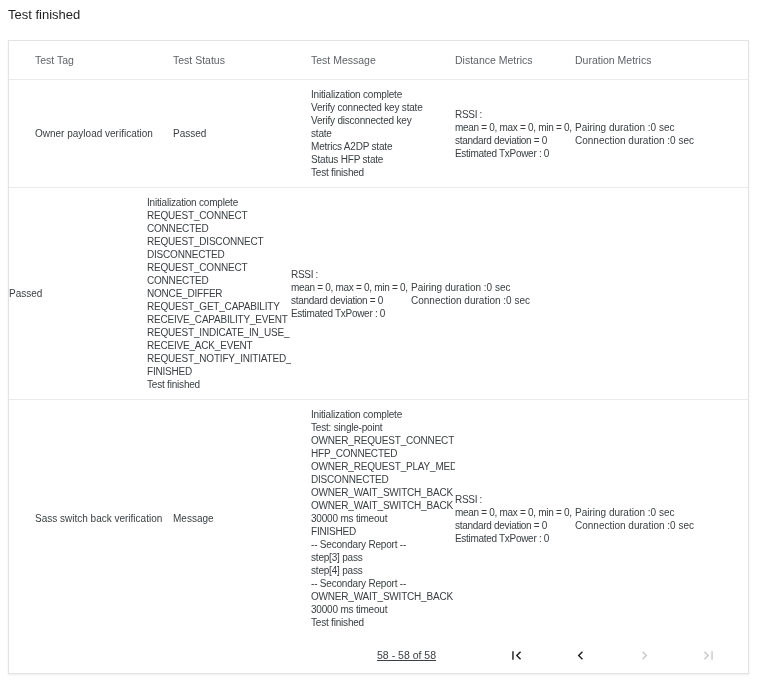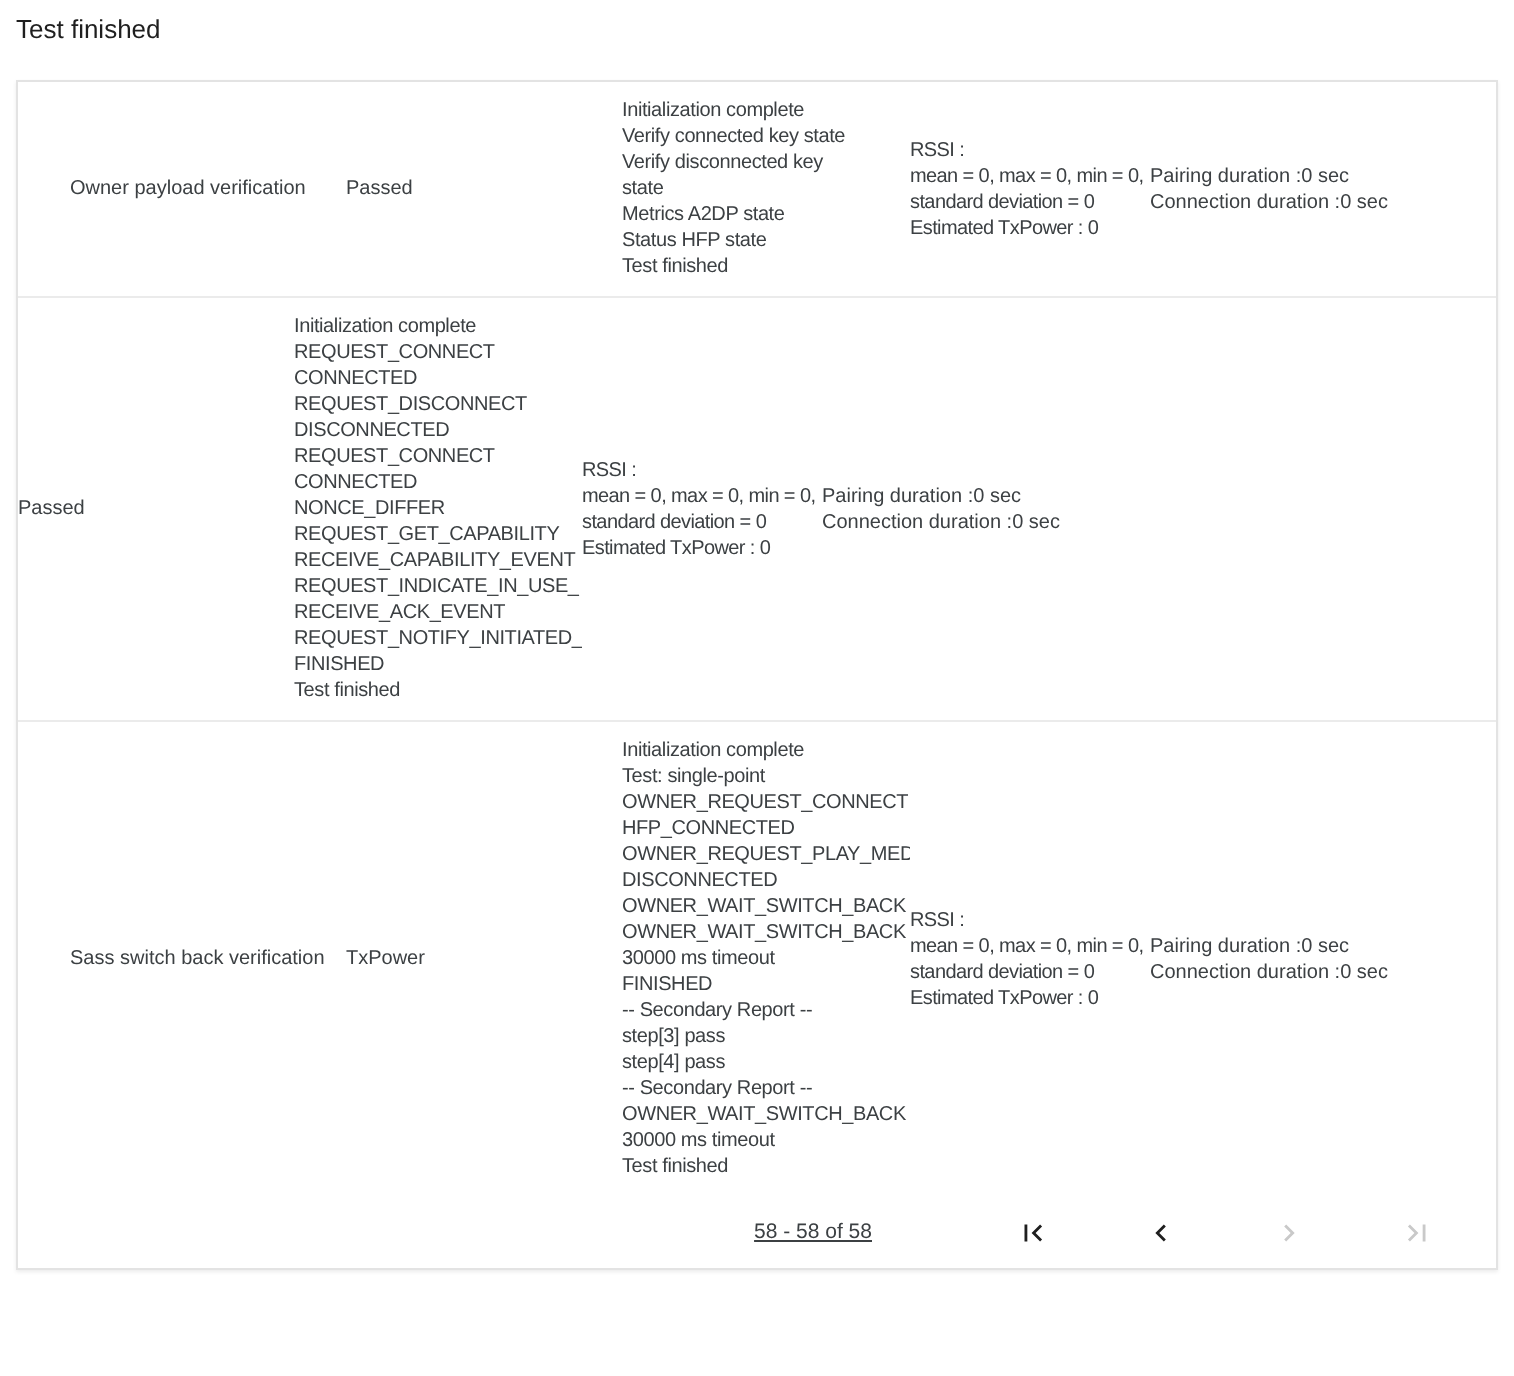--- a/index.html
+++ b/index.html
@@ -26,20 +26,27 @@
   .pg-btn.enabled { color:#1f1f1f; }
   .pg-btn.disabled { color:#c9c9c9; cursor:default; }
 </style>
 </head>
 <body>
 
 <div class="page">
   <div class="page-title">Test finished</div>
 
   <div class="table">
+    <div class="thead">
+      <div class="cell c1">Test Tag</div>
+      <div class="cell c2">Test Status</div>
+      <div class="cell c3">Test Message</div>
+      <div class="cell c4">Distance Metrics</div>
+      <div class="cell c5">Duration Metrics</div>
+    </div>
 
     <div id="tbody">
         <div class="trow">
           <div class="cell c1">Owner payload verification</div>
           <div class="cell c2">Passed</div>
           <div class="cell c3">
             <div class="line">Initialization complete</div>
             <div class="line">Verify connected key state</div>
             <div class="line">Verify disconnected key</div>
             <div class="line">state</div>
@@ -83,21 +90,21 @@
             <div class="line">standard deviation = 0</div>
             <div class="line">Estimated TxPower : 0</div>
           </div>
           <div class="cell c5">
             <div class="line">Pairing duration :0 sec</div>
             <div class="line">Connection duration :0 sec</div>
           </div>
         </div>
         <div class="trow">
           <div class="cell c1">Sass switch back verification</div>
-          <div class="cell c2">TxPower</div>
+          <div class="cell c2">Message</div>
           <div class="cell c3">
             <div class="line">Initialization complete</div>
             <div class="line">Test: single-point</div>
             <div class="line">OWNER_REQUEST_CONNECT</div>
             <div class="line">HFP_CONNECTED</div>
             <div class="line">OWNER_REQUEST_PLAY_MEDI</div>
             <div class="line">DISCONNECTED</div>
             <div class="line">OWNER_WAIT_SWITCH_BACK</div>
             <div class="line">OWNER_WAIT_SWITCH_BACK</div>
             <div class="line">30000 ms timeout</div>

